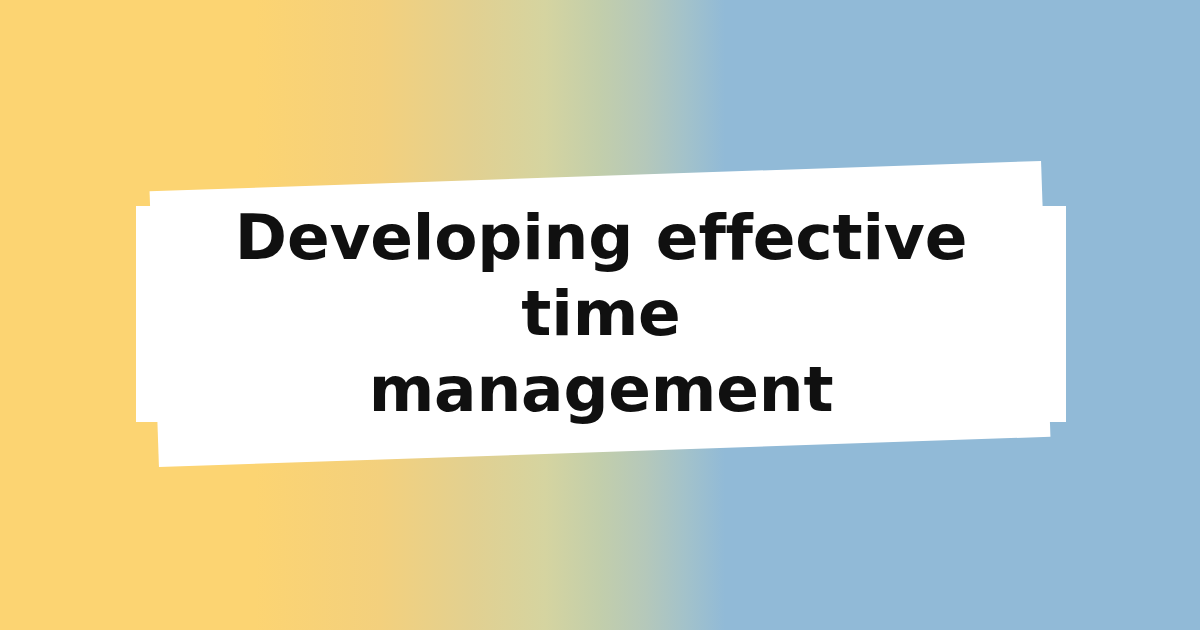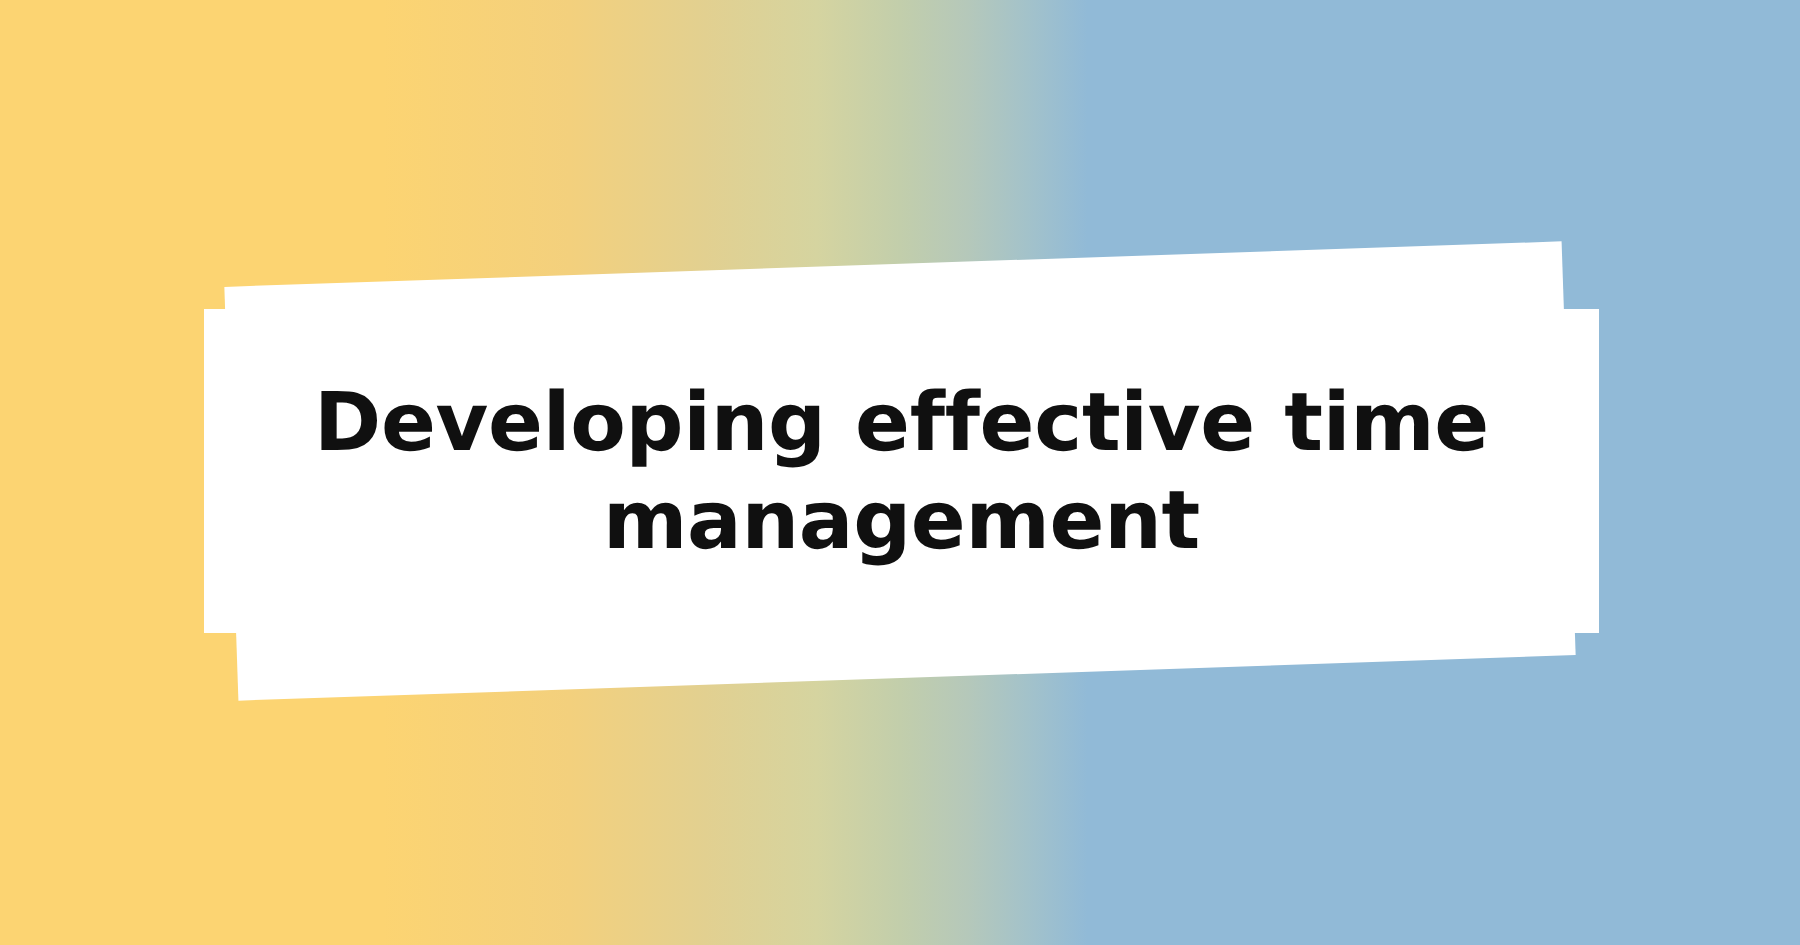--- a/index.html
+++ b/index.html
@@ -65,21 +65,21 @@
   }
 
   .card-title {
     margin: 0;
     padding: 0 28px;
     width: 100%;
     box-sizing: border-box;
     text-align: center;
     color: #101010;
     font-family: "DejaVu Sans", sans-serif;
-    font-size: 54px;
+    font-size: 63px;
     font-weight: 600;
     line-height: 1.21;
     letter-spacing: -0.2px;
     word-spacing: 1px;
     white-space: pre-line;
   }
 </style>
 </head>
 <body>
 

